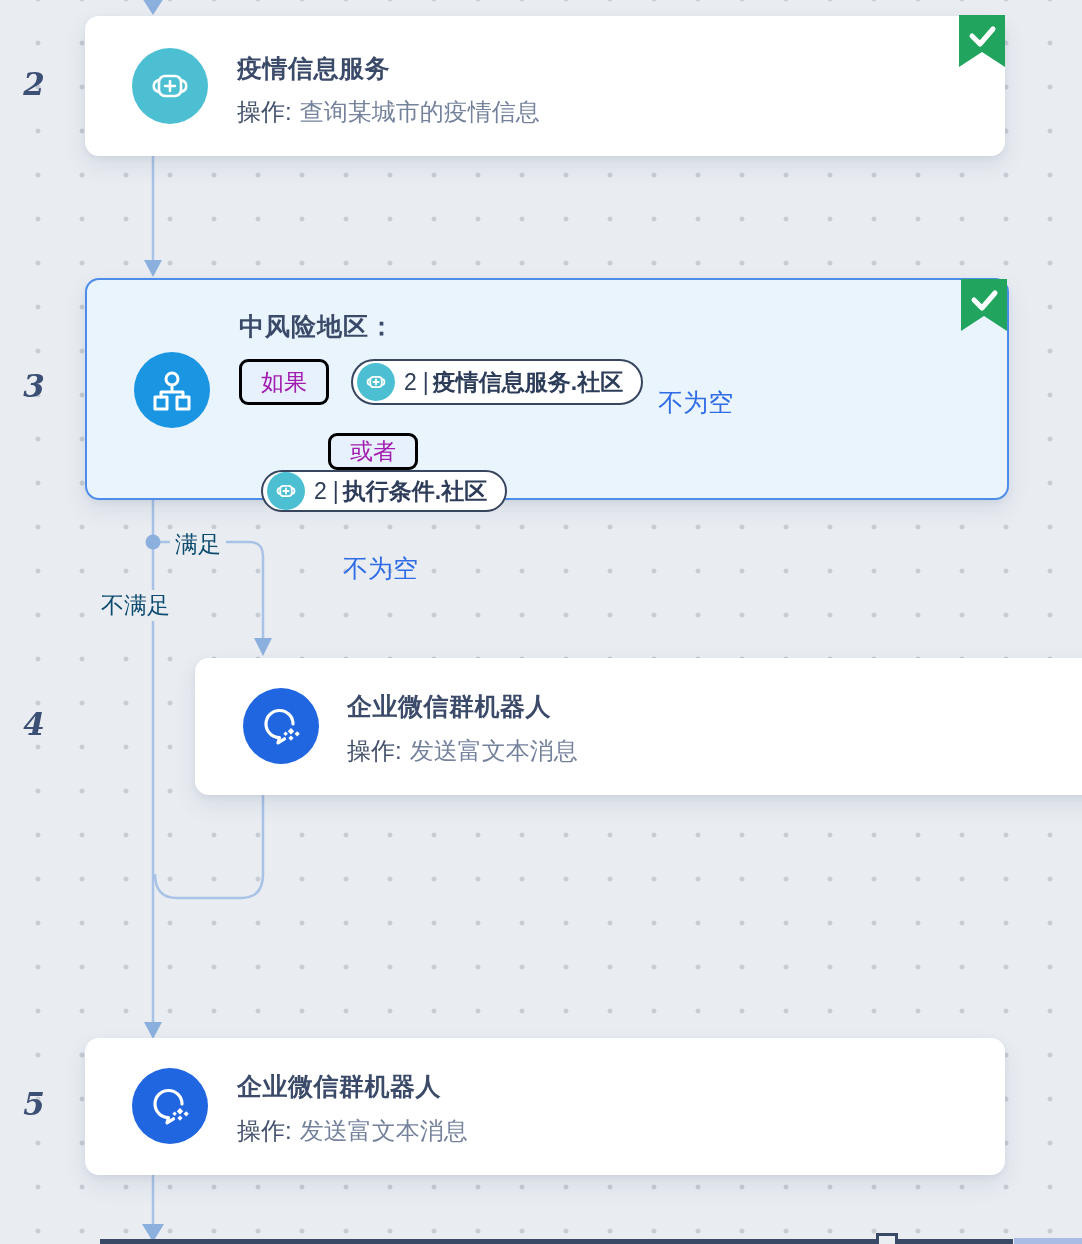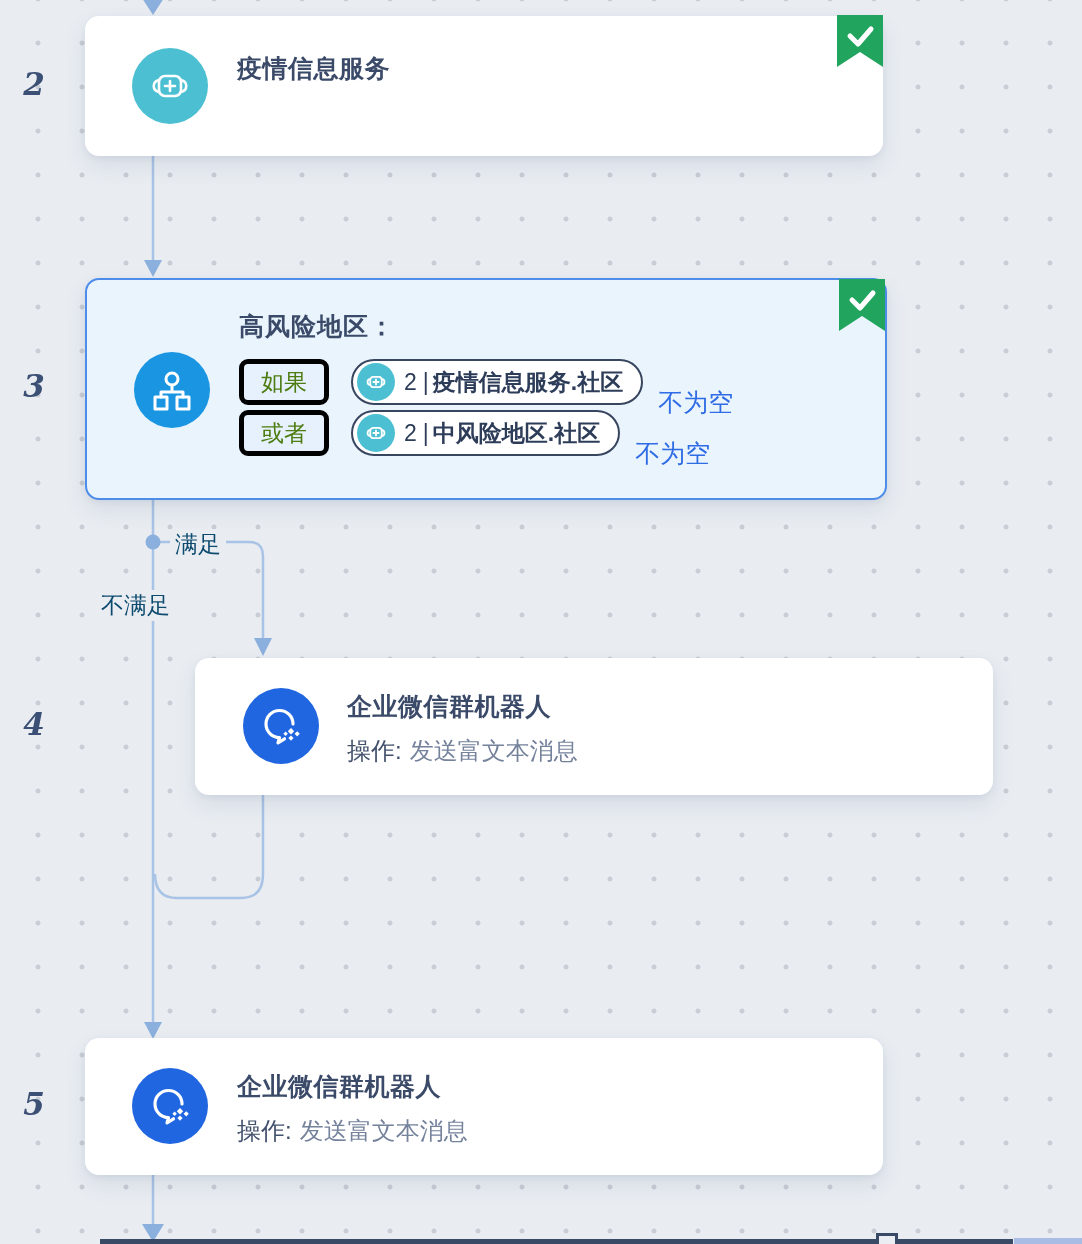--- a/index.html
+++ b/index.html
@@ -10,43 +10,43 @@
     background-image:radial-gradient(circle, #c9cdd5 2.2px, rgba(201,205,213,0) 2.8px);
     background-size:44px 44px; background-position:16px 21px;
   }
   .connectors{position:absolute; left:0; top:0; z-index:1;}
   .step-num{
     position:absolute; z-index:3; width:44px; text-align:center;
     font-family:"DejaVu Serif", serif; font-style:italic; font-weight:bold;
     font-size:31px; color:#3c4f74;
   }
   .card{
-    position:absolute; z-index:2; width:798px; background:#ffffff; border-radius:14px;
+    position:absolute; z-index:2; width:920px; background:#ffffff; border-radius:14px;
     box-shadow:0 10px 22px rgba(50,70,110,0.10), 0 2px 6px rgba(50,70,110,0.07);
   }
   .card.cond{background:#e9f4fd; border:2px solid #4e8ce9;}
   .icon-circle{position:absolute; width:76px; height:76px; border-radius:50%;
     display:flex; align-items:center; justify-content:center;}
   .teal-bg{background:#4cc0d2;}
   .cblue-bg{background:#1a95e2;}
   .wblue-bg{background:#2066e0;}
   .card-title{position:absolute; left:152px; font-size:25px; font-weight:600;
     color:#3a4a68; letter-spacing:0.5px; white-space:nowrap;}
   .card-sub{position:absolute; left:152px; font-size:24px; white-space:nowrap;}
   .sub-label{color:#42506c;}
   .sub-value{color:#75829c; margin-left:8px;}
   .ribbon{position:absolute; top:-1px; right:0; width:46px; height:54px; z-index:4;}
   .cond-title{position:absolute; left:152px; top:30px; font-size:25px; font-weight:600;
     color:#3a4a68; letter-spacing:1px;}
   .cond-row{position:absolute; left:152px; height:46px; display:flex; align-items:center;}
   .kw-chip{
     display:inline-flex; align-items:center; justify-content:center;
     width:90px; height:46px; box-sizing:border-box;
-    border:5px solid #000000; border-radius:9px; background:#e7f0fd;
-    color:#4d7c0f; font-size:23px;
+    border:3px solid #000000; border-radius:9px; background:#e7f0fd;
+    color:#a21caf; font-size:23px;
   }
   .var-pill{
     display:inline-flex; align-items:center; height:46px; box-sizing:border-box;
     margin-left:22px; padding:0 18px 0 4px; border:2px solid #38455f;
     border-radius:23px; background:#ffffff; font-size:23px; color:#2d3c58;
   }
   .pill-icon{width:38px; height:38px; border-radius:50%; background:#4cc0d2;
     display:flex; align-items:center; justify-content:center; margin-right:9px; flex:0 0 auto;}
   .pill-ref{font-weight:400;}
   .pill-sep{margin:0 4px 0 6px; font-weight:400;}
@@ -99,69 +99,72 @@
     </svg>
     <div class="icon-circle teal-bg" style="left:47px; top:32px;">
       <svg width="46" height="46" viewBox="0 0 46 46" fill="none" stroke="#ffffff" stroke-width="2.6" stroke-linecap="round" stroke-linejoin="round">
         <rect x="12" y="13" width="22" height="20" rx="6"></rect>
         <path d="M23 18 V28 M18 23 H28"></path>
         <path d="M12 17 C5 18.5 5 27.5 12 29"></path>
         <path d="M34 17 C41 18.5 41 27.5 34 29"></path>
       </svg>
     </div>
     <div class="card-title" style="top:36px;">疫情信息服务</div>
+    <div class="card-sub" style="top:80px;">
+      <span class="sub-label">操作:</span><span class="sub-value">查询某城市的疫情信息</span>
+    </div>
   </div>
 
   <div class="card cond" style="left:85px; top:278px; height:218px;">
     <svg class="ribbon" viewBox="0 0 46 54">
       <polygon points="0,0 46,0 46,52 23,37 0,52" fill="#21a55e"></polygon>
       <path d="M13 21 L21 29 L34 14" stroke="#ffffff" stroke-width="5" fill="none" stroke-linecap="round" stroke-linejoin="round"></path>
     </svg>
     <div class="icon-circle cblue-bg" style="left:47px; top:72px;">
       <svg width="46" height="46" viewBox="0 0 46 46" fill="none" stroke="#ffffff" stroke-width="3" stroke-linecap="round" stroke-linejoin="round">
         <circle cx="23" cy="12" r="6"></circle>
         <path d="M23 18 V25 M12 25 H34 M12 25 V30 M34 25 V30"></path>
         <rect x="6" y="30" width="12" height="12"></rect>
         <rect x="28" y="30" width="12" height="12"></rect>
       </svg>
     </div>
-    <div class="cond-title">高风险地区：</div>
+    <div class="cond-title">中风险地区：</div>
 
     <div class="cond-row" style="top:79px;">
       <span class="kw-chip">如果</span>
       <span class="var-pill">
         <span class="pill-icon">
           <svg width="24" height="24" viewBox="0 0 46 46" fill="none" stroke="#ffffff" stroke-width="3.4" stroke-linecap="round" stroke-linejoin="round">
             <rect x="12" y="13" width="22" height="20" rx="6"></rect>
             <path d="M23 18 V28 M18 23 H28"></path>
             <path d="M12 17 C5 18.5 5 27.5 12 29"></path>
             <path d="M34 17 C41 18.5 41 27.5 34 29"></path>
           </svg>
         </span>
         <span class="pill-ref">2</span>
         <span class="pill-sep">|</span>
         <span class="pill-field">疫情信息服务.社区</span>
       </span>
       <span class="op-text">不为空</span>
     </div>
 
-    <div class="cond-row" style="top:130px;">
+    <div class="cond-row" style="top:153px;flex-direction:column;">
       <span class="kw-chip">或者</span>
       <span class="var-pill">
         <span class="pill-icon">
           <svg width="24" height="24" viewBox="0 0 46 46" fill="none" stroke="#ffffff" stroke-width="3.4" stroke-linecap="round" stroke-linejoin="round">
             <rect x="12" y="13" width="22" height="20" rx="6"></rect>
             <path d="M23 18 V28 M18 23 H28"></path>
             <path d="M12 17 C5 18.5 5 27.5 12 29"></path>
             <path d="M34 17 C41 18.5 41 27.5 34 29"></path>
           </svg>
         </span>
         <span class="pill-ref">2</span>
         <span class="pill-sep">|</span>
-        <span class="pill-field">中风险地区.社区</span>
+        <span class="pill-field">执行条件.社区</span>
       </span>
       <span class="op-text">不为空</span>
     </div>
   </div>
 
   <div class="branch-label" style="left:170px; top:529px;">满足</div>
   <div class="branch-label" style="left:96px; top:590px;">不满足</div>
 
   <div class="card" style="left:195px; top:658px; height:137px;">
     <div class="icon-circle wblue-bg" style="left:48px; top:30px;">

